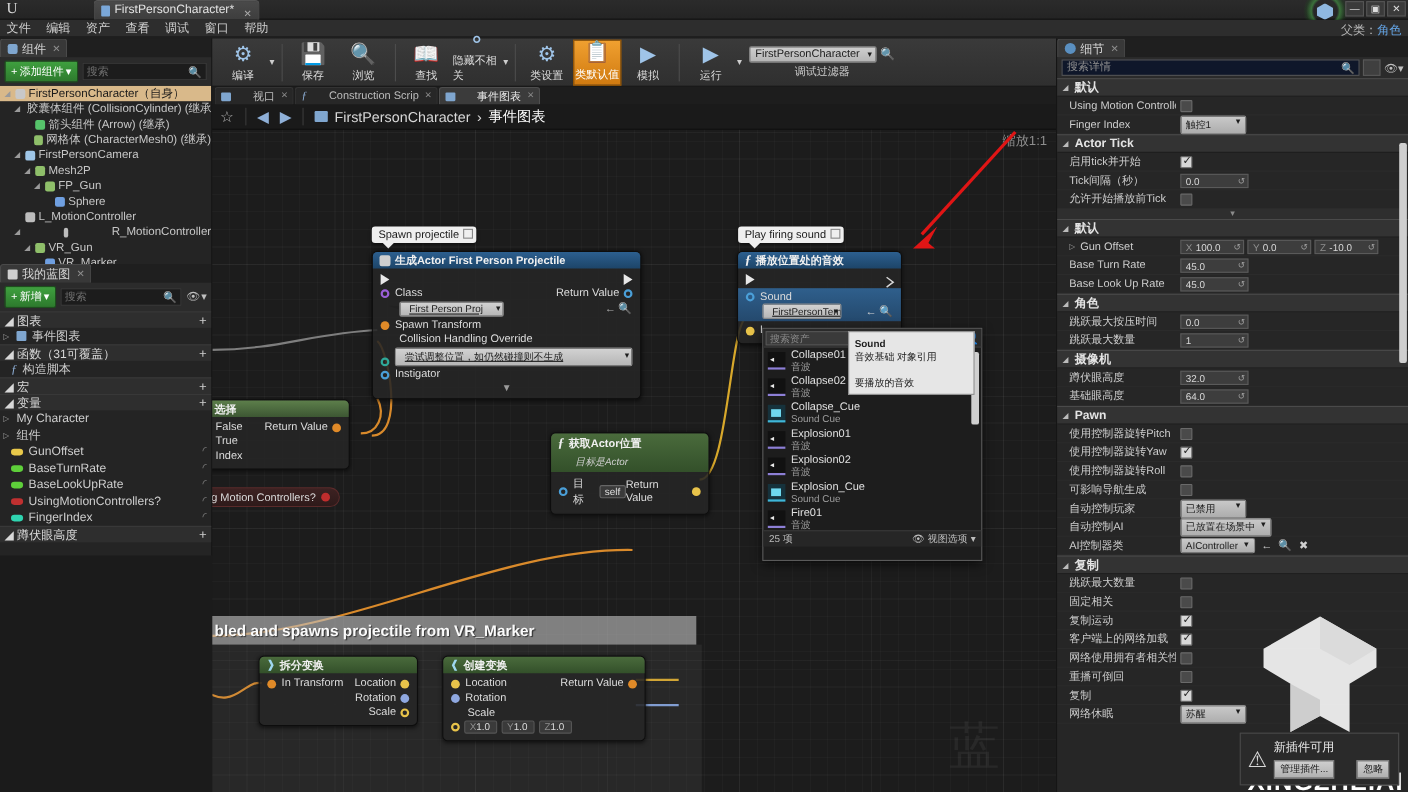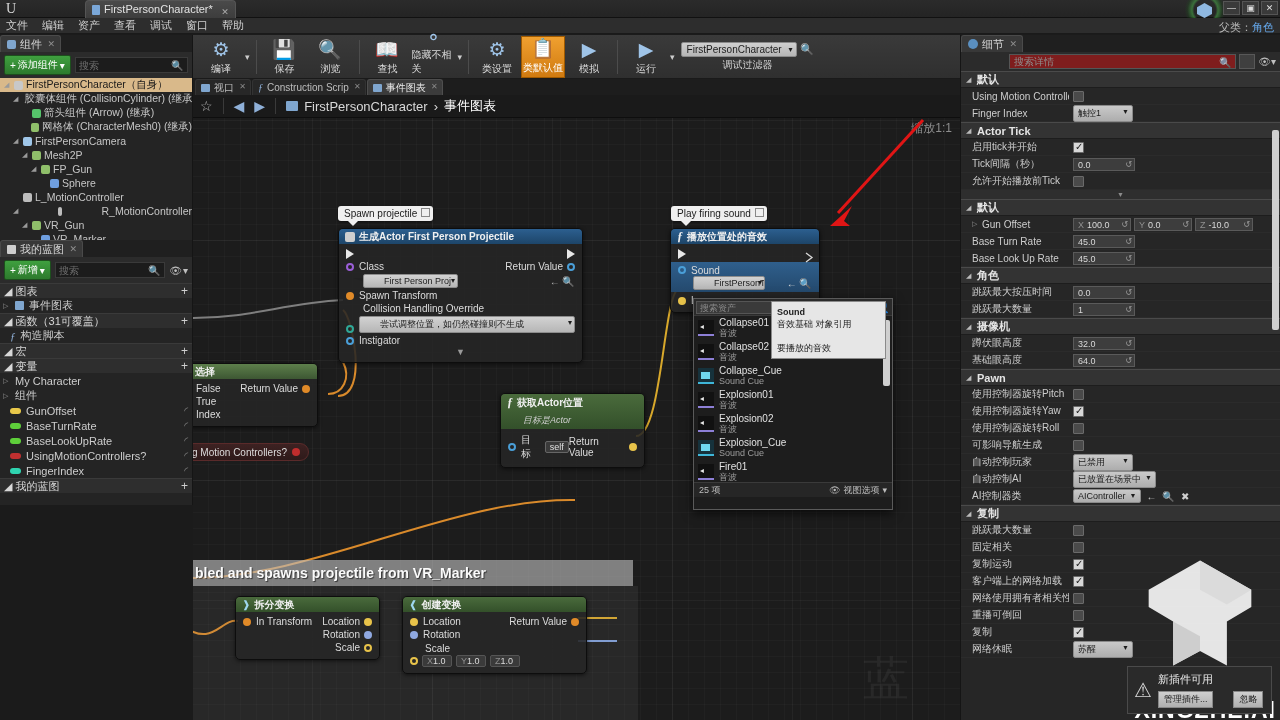--- a/index.html
+++ b/index.html
@@ -134,21 +134,21 @@
     color:#1c1c1c;font-size:10px;padding:1px 14px 1px 5px;position:relative;min-width:96px;
   }
   .dbgsel .c{position:absolute;right:3px;top:2px;font-size:8px;}
 
   
   #graphtabs{
     position:absolute;left:193px;top:79px;width:767px;height:16px;background:#1d1d1d;
     display:flex;align-items:flex-end;gap:1px;padding-left:2px;
   }
   .gtab{
-    height:16px;padding:0 16px 0 5px;font-size:10px;display:flex;align-items:center;gap:4px;
+    height:16px;padding:0 16px 0 5px;font-size:10px;display:flex;align-items:center;gap:20px;
     color:#bdbdbd;background:#272727;border-radius:3px 3px 0 0;position:relative;border:1px solid #333;border-bottom:none;
   }
   .gtab.active{background:#3b3b3b;color:#eaeaea;border-color:#4e4e4e;}
   .gtab .x{position:absolute;right:4px;top:2px;font-size:8px;color:#888;}
   #breadcrumb{
     position:absolute;left:193px;top:95px;width:767px;height:23px;background:#1a1a1a;
     display:flex;align-items:center;gap:10px;padding-left:7px;border-bottom:1px solid #0e0e0e;
   }
   #breadcrumb .nav{color:#b9b9b9;font-size:14px;}
   #breadcrumb .bcsep{width:1px;height:16px;background:#3a3a3a;}
@@ -197,21 +197,21 @@
   .pin.exec{width:0;height:0;border-radius:0;border-left:8px solid #e8e8e8;border-top:5px solid transparent;border-bottom:5px solid transparent;}
   .pin.hollow{background:transparent;border:2px solid;}
   .nodelabel{
     position:absolute;background:#efefef;color:#1a1a1a;font-size:10px;border-radius:3px;
     padding:2px 16px 2px 6px;box-shadow:0 1px 3px rgba(0,0,0,.5);
   }
   .nodelabel:after{content:'';position:absolute;left:10px;bottom:-5px;border-top:5px solid #efefef;border-left:5px solid transparent;border-right:5px solid transparent;}
   .nodelabel .pinico{position:absolute;right:3px;top:2px;width:9px;height:9px;border:1px solid #888;}
   .combo{
     background:linear-gradient(#d2d2d2,#b6b6b6);border:1px solid #8c8c8c;border-radius:2px;
-    color:#1d1d1d;font-size:9px;padding:1px 12px 1px 20px;position:relative;white-space:nowrap;overflow:hidden;
+    color:#1d1d1d;font-size:9px;padding:1px 12px 1px 8px;position:relative;white-space:nowrap;overflow:hidden;text-decoration:underline;
   }
   .combo .c{position:absolute;right:2px;top:1px;font-size:8px;}
   .numbox{
     background:#3a3a3a;border:1px solid #555;border-radius:2px;color:#dcdcdc;font-size:9px;
     padding:0 4px;min-width:30px;display:inline-block;
   }
   .numbox i{color:#8e8e8e;font-style:normal;}
   .selfbox{background:#3a3a3a;border:1px solid #666;border-radius:2px;padding:0 4px;color:#e0e0e0;font-size:9px;}
   .collapse-arrow{text-align:center;color:#9a9a9a;font-size:9px;}
 
@@ -240,21 +240,21 @@
   #tooltip .tb{font-weight:bold;}
 
   .redarrow{position:absolute;left:625px;top:0px;z-index:45;}
 
   
   #details{
     position:absolute;left:960px;top:35px;width:320px;height:685px;background:#262626;
     border-left:1px solid #151515;overflow:hidden;
   }
   .dsearch{display:flex;align-items:center;gap:3px;padding:2px 4px;background:#2b2b2b;}
-  .dsearch .sb{flex:1;background:#7f1d1d;border:1px solid #555;height:15px;position:relative;margin-left:44px;}
+  .dsearch .sb{flex:1;background:#0f172a;border:1px solid #555;height:15px;position:relative;}
   .dsearch .sb span{color:#8f8f8f;font-size:10px;padding-left:4px;line-height:14px;display:block;}
   .dsearch .sb .m{position:absolute;right:3px;top:1px;color:#d4d4d4;}
   .gridbtn{width:16px;height:15px;background:#3f3f3f;border:1px solid #585858;}
   .cat{height:17px;background:#333;border-top:1px solid #4a4a4a;border-bottom:1px solid #1d1d1d;
        display:flex;align-items:center;gap:4px;padding-left:5px;font-size:11px;font-weight:bold;color:#e4e4e4;}
   .cat .tri{font-size:7px;color:#bbb;}
   .prow2{height:17px;display:flex;align-items:center;font-size:10px;color:#cdcdcd;border-bottom:1px solid #2b2b2b;}
   .pname{width:108px;padding-left:11px;white-space:nowrap;overflow:hidden;display:flex;align-items:center;gap:3px;}
   .pval{flex:1;display:flex;align-items:center;gap:3px;padding-left:4px;}
   .chk{width:11px;height:11px;background:#4a4a4a;border:1px solid #6a6a6a;border-radius:1px;}
@@ -486,21 +486,21 @@
           <span class="pill" style="background: rgb(192, 48, 48);"></span>
           <span>UsingMotionControllers?</span>
           <span class="ctrl">◜</span>
         </div>
         <div class="vrow">
           <span class="pill" style="background: rgb(47, 212, 176);"></span>
           <span>FingerIndex</span>
           <span class="ctrl">◜</span>
         </div>
         <div class="sec-head">
-          <span>◢ 我的蓝图</span>
+          <span>◢ 蹲伏眼高度</span>
           <span class="plus">+</span>
         </div>
       </div>
   </div>
 
   <div id="toolbar">
       <div class="tbtn">
         <div class="gly">⚙</div>
         <div>编译</div>
       </div>

